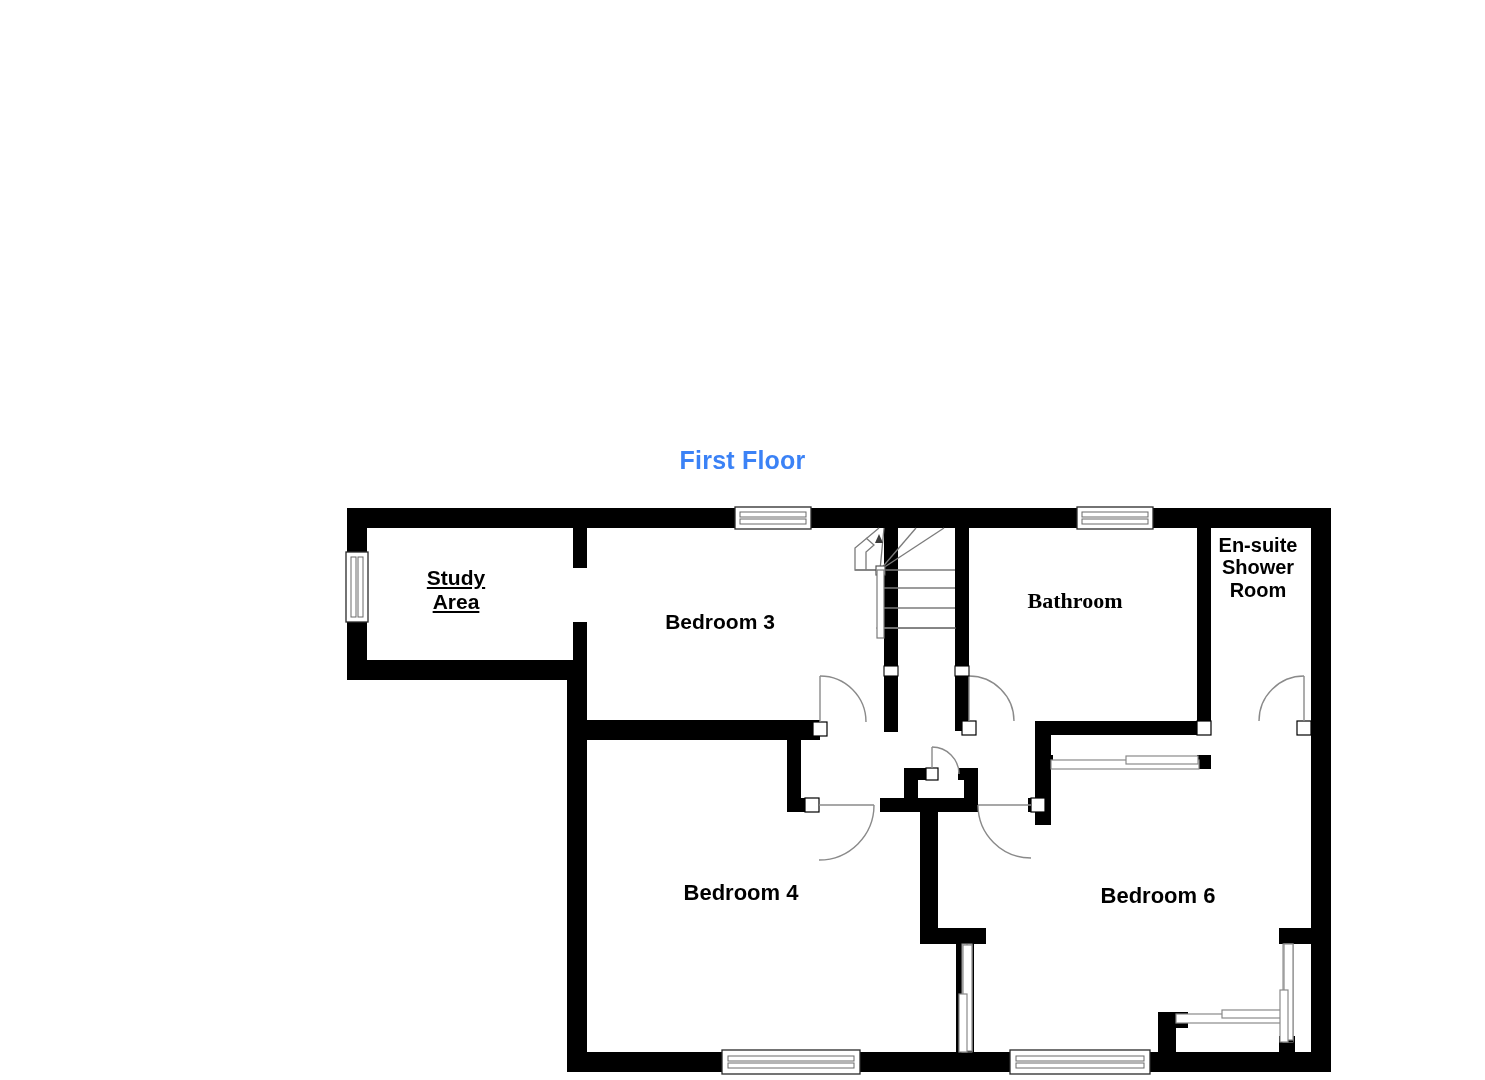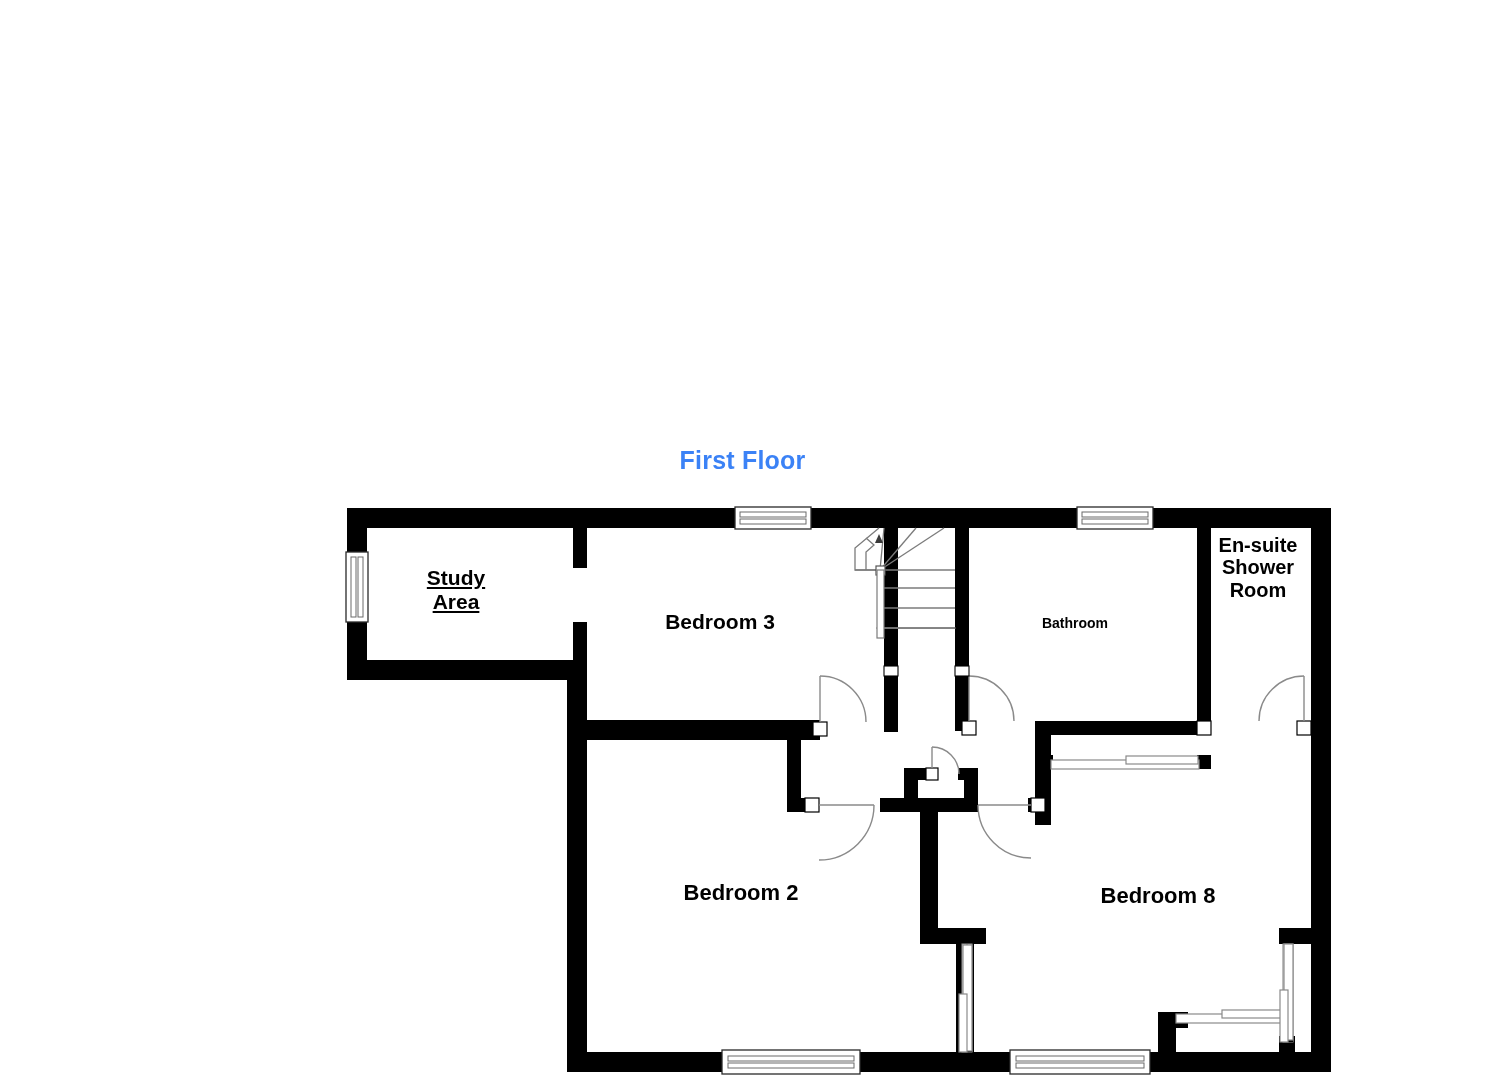--- a/index.html
+++ b/index.html
@@ -38,21 +38,21 @@
     font-family: "Liberation Sans", sans-serif;
     font-weight: bold;
     color: #000000;
     text-align: center;
     line-height: 1.12;
     white-space: pre-line;
     pointer-events: none;
   }
   #label-study       { left: 383px;  top: 566px;  width: 146px; font-size: 21px; text-decoration: underline; }
   #label-bedroom3    { left: 637px;  top: 610px;  width: 166px; font-size: 21px; }
-  #label-bathroom    { left: 985px;  top: 616px;  width: 180px; font-size: 14px; }
+  #label-bathroom    { left: 985px;  top: 589px;  width: 180px; font-size: 22px; font-family: Liberation Serif, serif; }
   #label-ensuite     { left: 1198px; top: 534px;  width: 120px; font-size: 20px; }
   #label-bedroom2    { left: 658px;  top: 881px;  width: 166px; font-size: 22px; }
   #label-bedroom1    { left: 1075px; top: 884px;  width: 166px; font-size: 22px; }
   svg { display: block; }
 </style>
 </head>
 <body>
 
 <div id="plan-root">
 
@@ -273,17 +273,17 @@
 Area</div>
 
   <div class="room-label" id="label-bedroom3">Bedroom 3</div>
 
   <div class="room-label" id="label-bathroom">Bathroom</div>
 
   <div class="room-label" id="label-ensuite">En-suite
 Shower
 Room</div>
 
-  <div class="room-label" id="label-bedroom2">Bedroom 2</div>
-
-  <div class="room-label" id="label-bedroom1">Bedroom 8</div>
+  <div class="room-label" id="label-bedroom2">Bedroom 4</div>
+
+  <div class="room-label" id="label-bedroom1">Bedroom 6</div>
 
 </div>
 
 </body></html>

